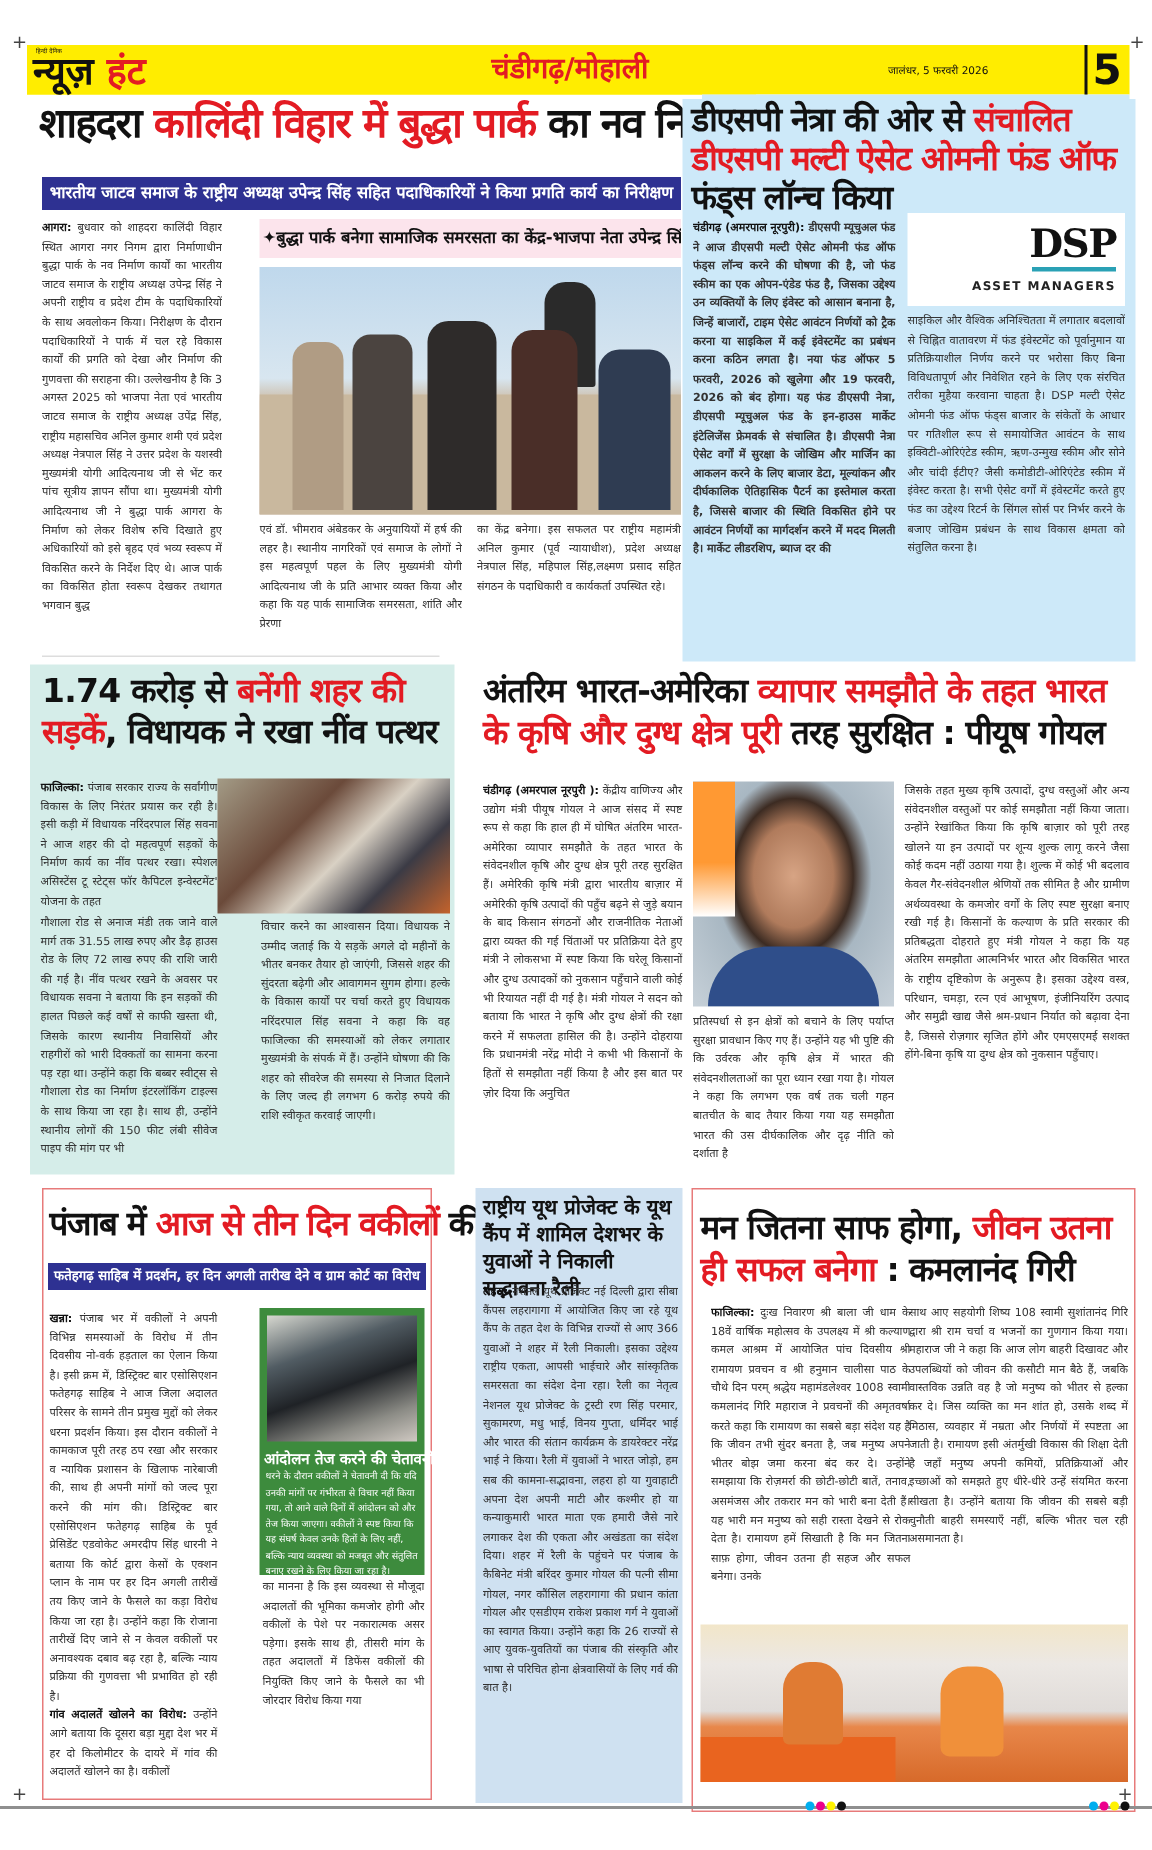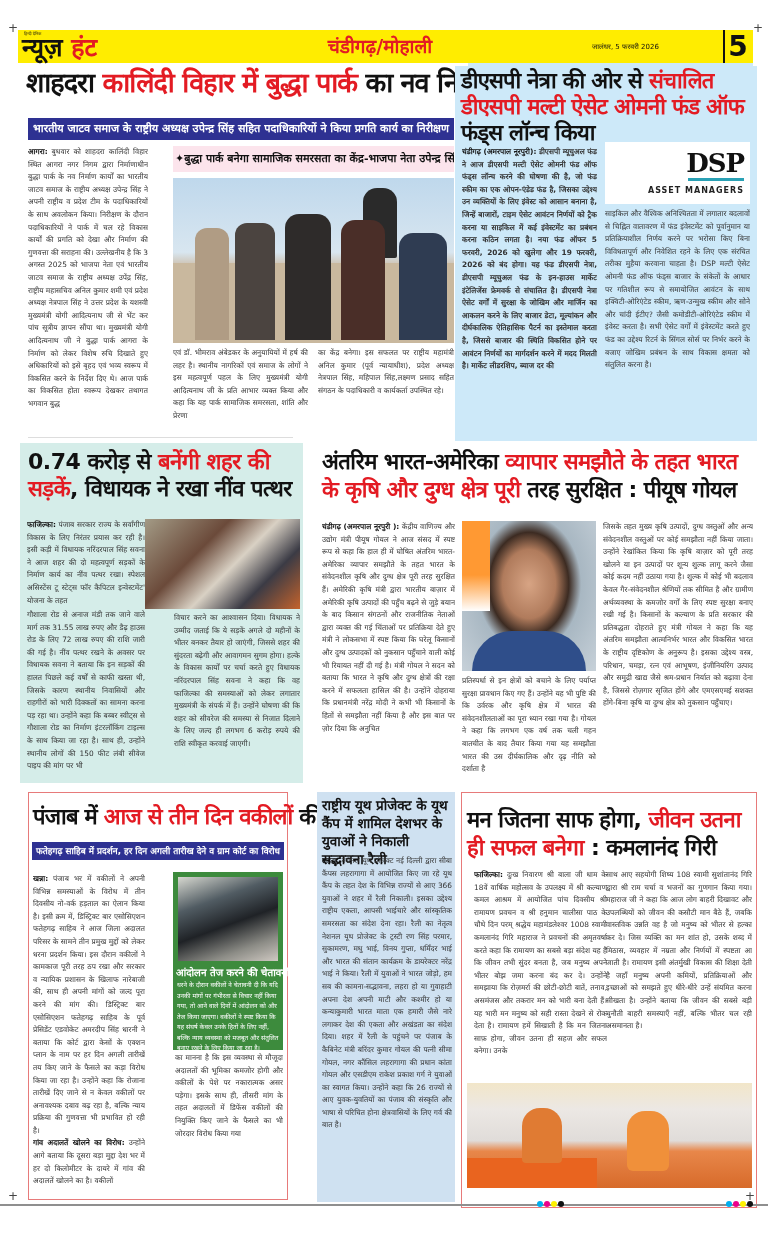--- a/index.html
+++ b/index.html
@@ -136,21 +136,21 @@
     <span class="dsp">DSP</span>
     <span class="bar"></span>
     <span class="am">ASSET MANAGERS</span>
   </div>
   <div class="s2-col2 col-text">साइकिल और वैश्विक अनिश्चितता में लगातार बदलावों से चिह्नित वातावरण में फंड इंवेस्टमेंट को पूर्वानुमान या प्रतिक्रियाशील निर्णय करने पर भरोसा किए बिना विविधतापूर्ण और निवेशित रहने के लिए एक संरचित तरीका मुहैया करवाना चाहता है। DSP मल्टी ऐसेट ओमनी फंड ऑफ फंड्स बाजार के संकेतों के आधार पर गतिशील रूप से समायोजित आवंटन के साथ इक्विटी-ओरिएंटेड स्कीम, ऋण-उन्मुख स्कीम और सोने और चांदी ईटीए? जैसी कमोडीटी-ओरिएंटेड स्कीम में इंवेस्ट करता है। सभी ऐसेट वर्गों में इंवेस्टमेंट करते हुए फंड का उद्देश्य रिटर्न के सिंगल सोर्स पर निर्भर करने के बजाए जोखिम प्रबंधन के साथ विकास क्षमता को संतुलित करना है।</div>
 </article>
 
 <article>
   <div class="s3-box"></div>
   <h1 class="s3-head">
-    <span class="blk">0.74 करोड़ से </span><span class="red">बनेंगी शहर की</span><br><span class="red">सड़कें</span><span class="blk">, विधायक ने रखा नींव पत्थर</span>
+    <span class="blk">1.74 करोड़ से </span><span class="red">बनेंगी शहर की</span><br><span class="red">सड़कें</span><span class="blk">, विधायक ने रखा नींव पत्थर</span>
   </h1>
   <div class="s3-col1a col-text"><b>फाजिल्का:</b><span> पंजाब सरकार राज्य के सर्वांगीण विकास के लिए निरंतर प्रयास कर रही है। इसी कड़ी में विधायक नरिंदरपाल सिंह सवना ने आज शहर की दो महत्वपूर्ण सड़कों के निर्माण कार्य का नींव पत्थर रखा। स्पेशल असिस्टेंस टू स्टेट्स फॉर कैपिटल इन्वेस्टमेंट' योजना के तहत</span></div>
   <div class="s3-photo"></div>
   <div class="s3-col1b col-text">गौशाला रोड से अनाज मंडी तक जाने वाले मार्ग तक 31.55 लाख रुपए और डैढ़ हाउस रोड के लिए 72 लाख रुपए की राशि जारी की गई है। नींव पत्थर रखने के अवसर पर विधायक सवना ने बताया कि इन सड़कों की हालत पिछले कई वर्षों से काफी खस्ता थी, जिसके कारण स्थानीय निवासियों और राहगीरों को भारी दिक्कतों का सामना करना पड़ रहा था। उन्होंने कहा कि बब्बर स्वीट्स से गौशाला रोड का निर्माण इंटरलॉकिंग टाइल्स के साथ किया जा रहा है। साथ ही, उन्होंने स्थानीय लोगों की 150 फीट लंबी सीवेज पाइप की मांग पर भी</div>
   <div class="s3-col2 col-text">विचार करने का आश्वासन दिया। विधायक ने उम्मीद जताई कि ये सड़कें अगले दो महीनों के भीतर बनकर तैयार हो जाएंगी, जिससे शहर की सुंदरता बढ़ेगी और आवागमन सुगम होगा। हल्के के विकास कार्यों पर चर्चा करते हुए विधायक नरिंदरपाल सिंह सवना ने कहा कि वह फाजिल्का की समस्याओं को लेकर लगातार मुख्यमंत्री के संपर्क में हैं। उन्होंने घोषणा की कि शहर को सीवरेज की समस्या से निजात दिलाने के लिए जल्द ही लगभग 6 करोड़ रुपये की राशि स्वीकृत करवाई जाएगी।</div>
 </article>
 
 <article>
   <h1 class="s4-head">
     <span class="blk">अंतरिम भारत-अमेरिका </span><span class="red">व्यापार समझौते के तहत भारत</span><br><span class="red">के कृषि और दुग्ध क्षेत्र पूरी</span><span class="blk"> तरह सुरक्षित : पीयूष गोयल</span>

